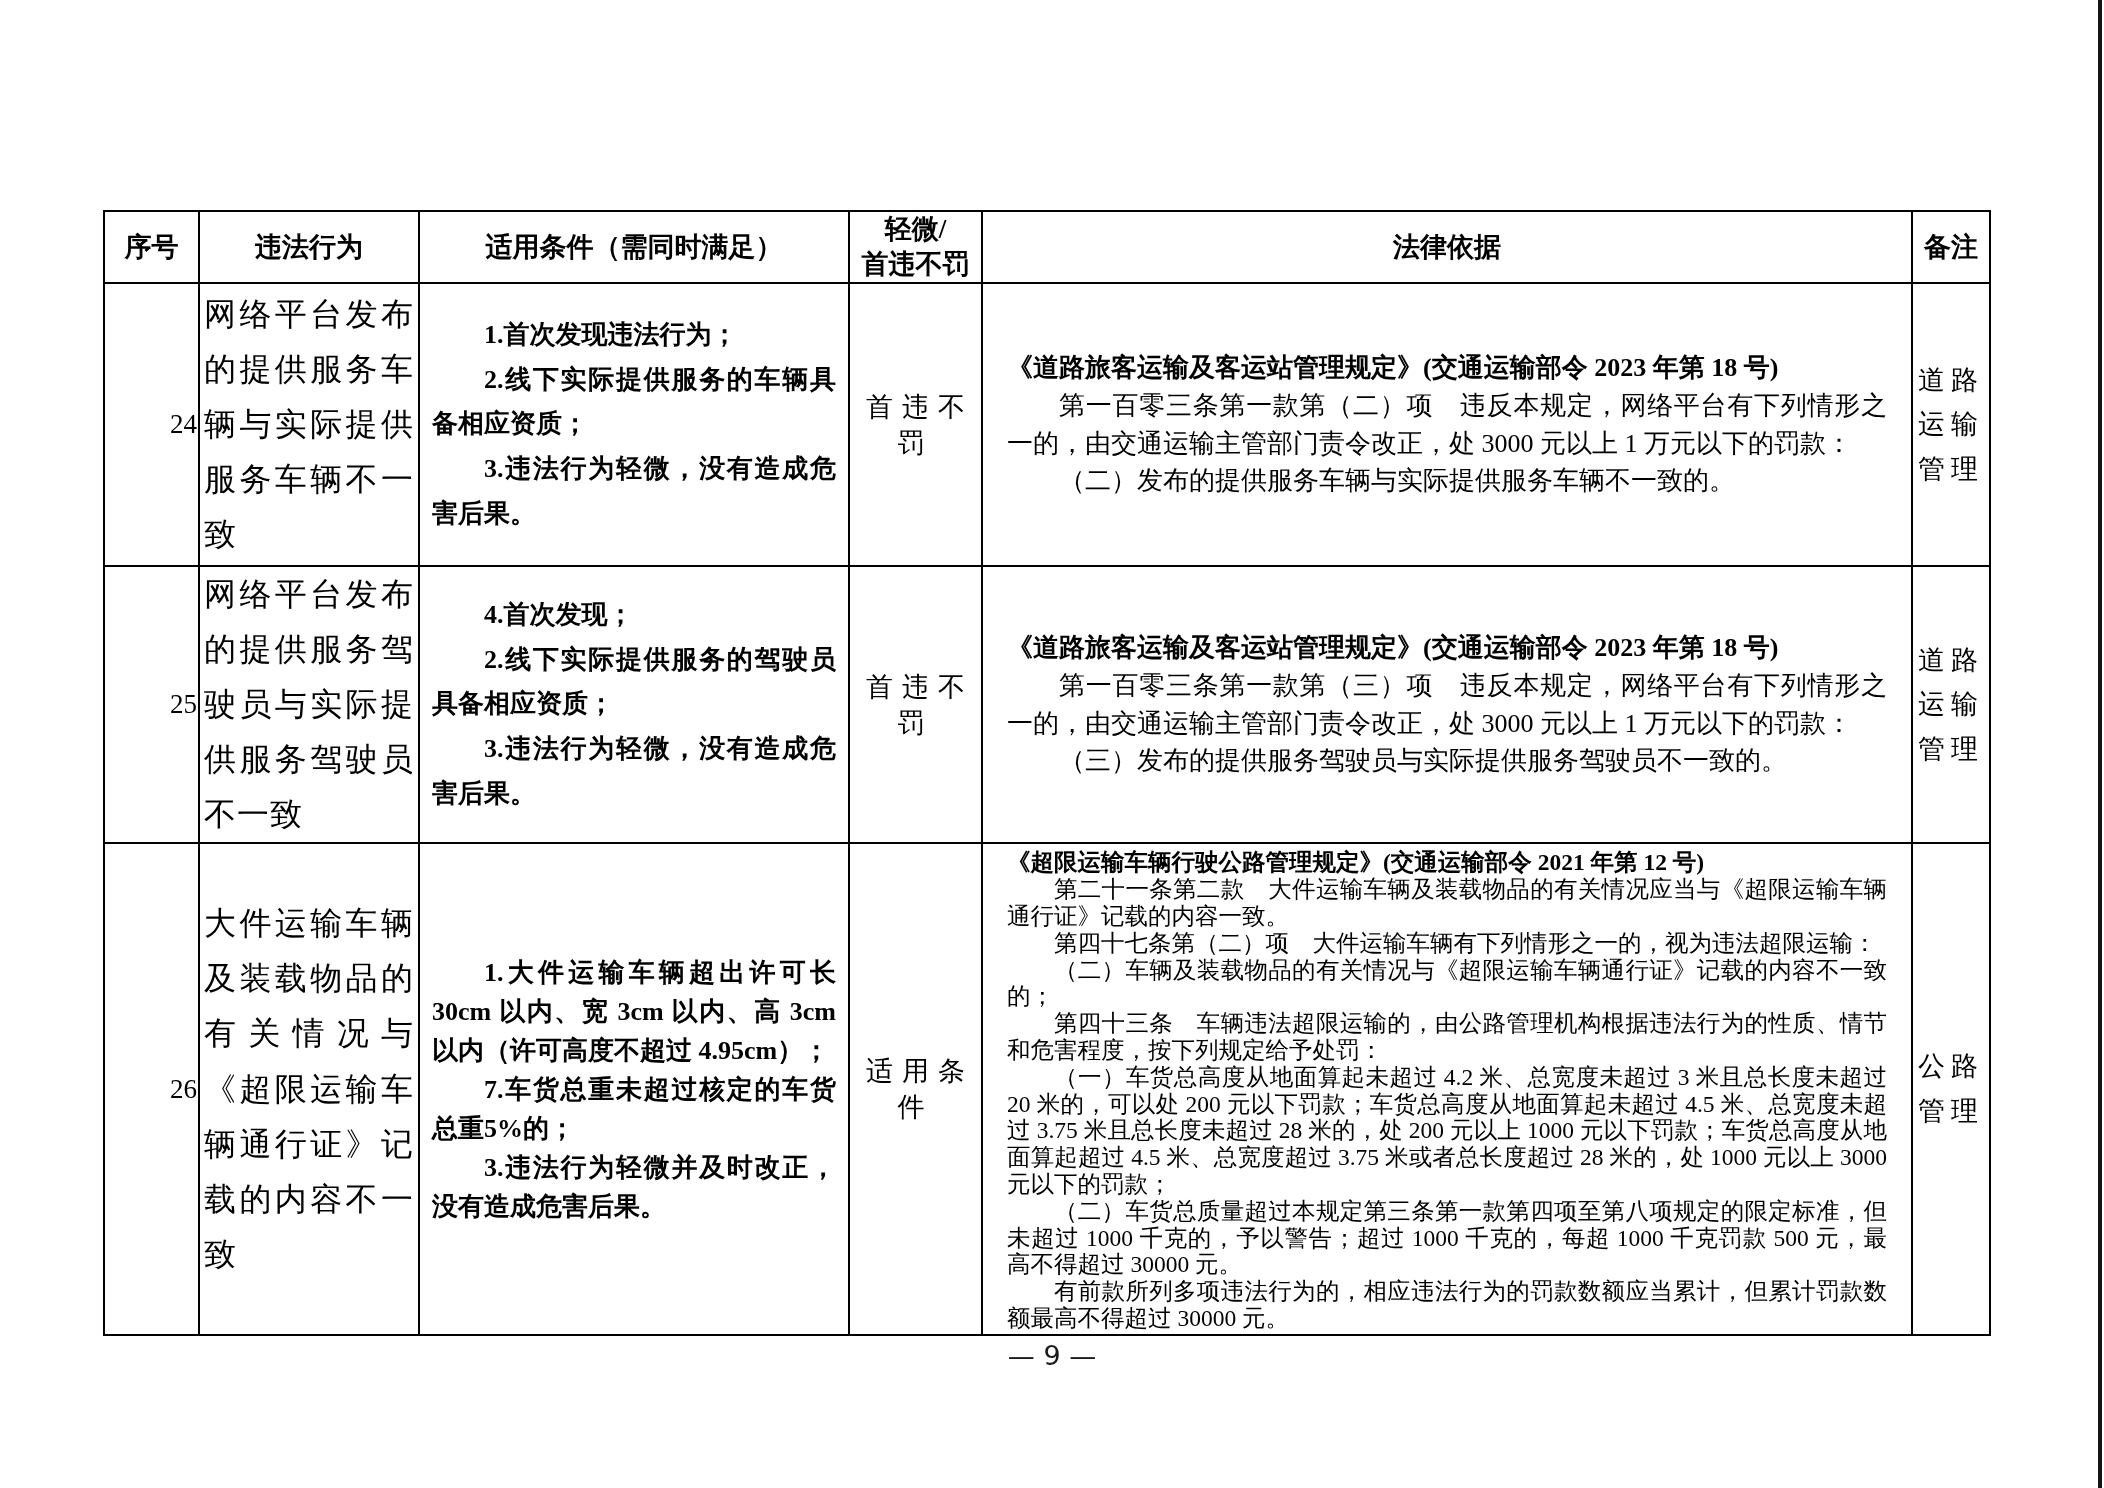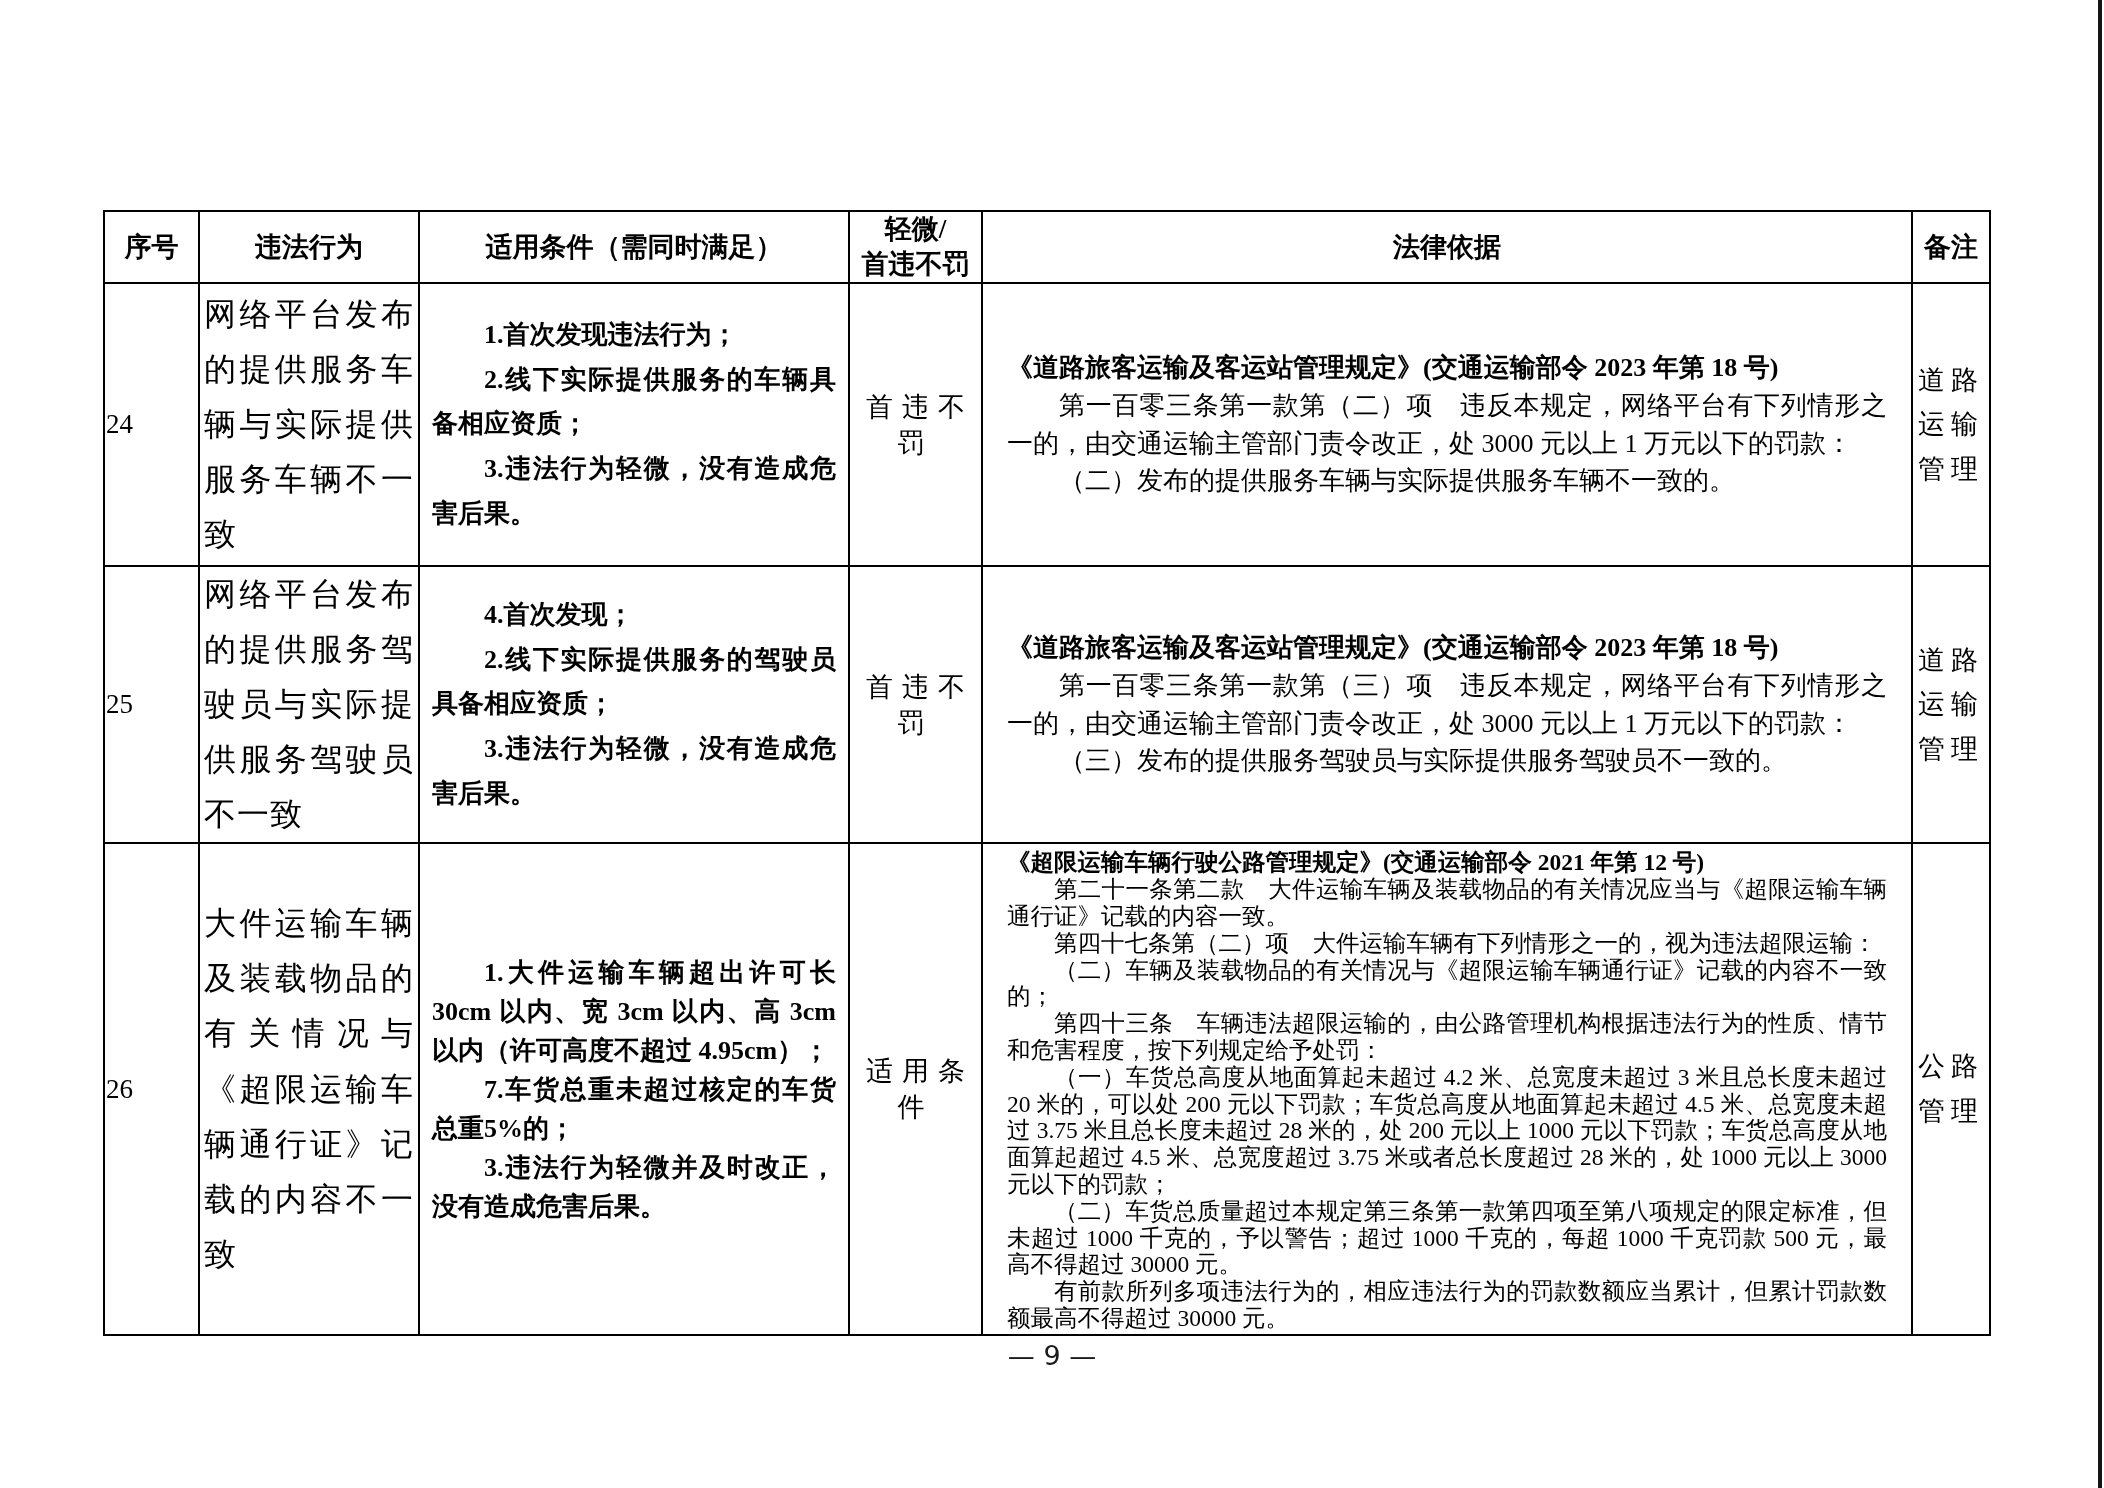--- a/index.html
+++ b/index.html
@@ -28,21 +28,21 @@
   table.law th {
     font-size: 27px;
     font-weight: bold;
     text-align: center;
     vertical-align: middle;
     padding: 0 4px;
     line-height: 1.3;
   }
   td { vertical-align: middle; }
   .c-no {
-    text-align: left;
+    text-align: right;
     font-size: 27px;
   }
   .c-violation {
     font-size: 32px;
     line-height: 1.72;
     letter-spacing: 1px;
     padding: 0 4px;
     text-align: justify;
   }
   .c-cond {

